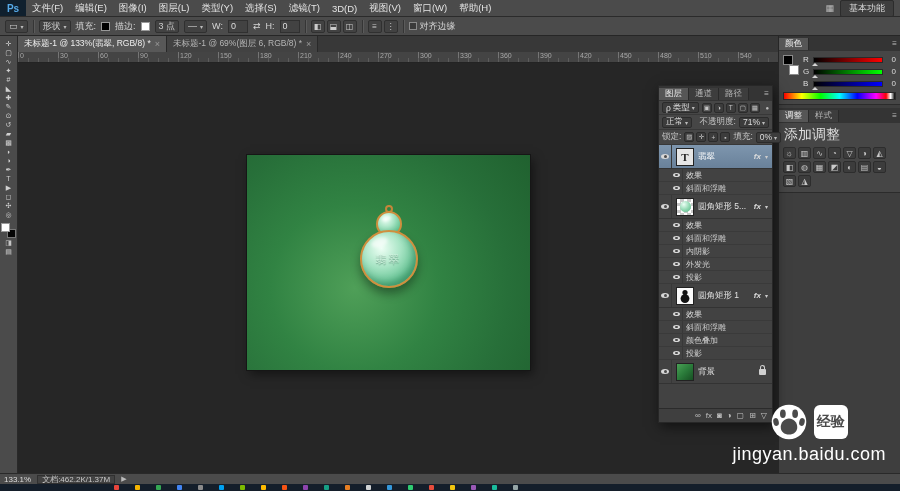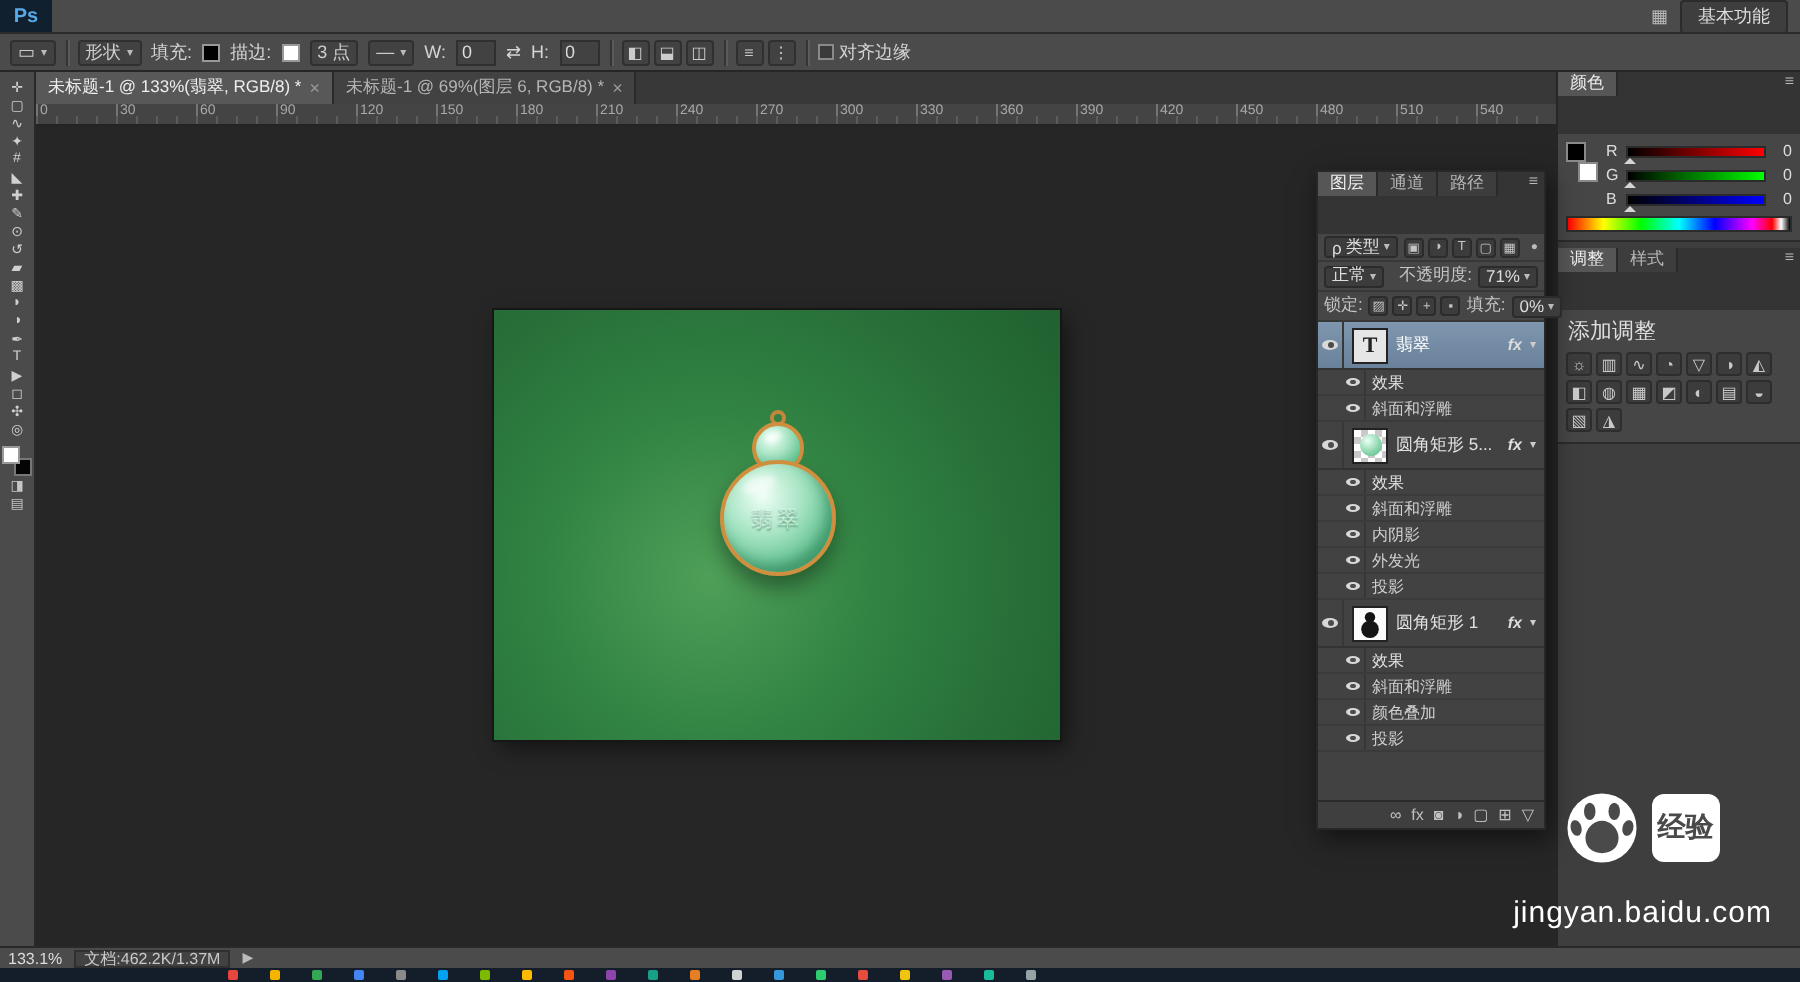--- a/index.html
+++ b/index.html
@@ -60,21 +60,21 @@
 background:radial-gradient(circle at 35% 28%,#eefff5 0%,#a7e4c4 40%,#63c392 75%,#4bae7d 100%)}
 .p-knob::before{content:"";position:absolute;left:4px;top:3px;width:9px;height:5px;background:rgba(255,255,255,.6);border-radius:50%;transform:rotate(-18deg);filter:blur(1px)}
 .p-body{width:58px;height:58px;border:2px solid #cf8f3e;border-radius:50%;margin:-7px auto 0;position:relative;
 background:radial-gradient(circle at 36% 30%,#eefff5 0%,#a7e4c4 38%,#5fc08f 72%,#46a876 100%);
 box-shadow:0 6px 10px rgba(0,10,5,.38),inset -3px -4px 6px rgba(20,90,55,.35)}
 .p-body::before{content:"";position:absolute;left:9px;top:6px;width:17px;height:9px;background:rgba(255,255,255,.6);border-radius:50%;transform:rotate(-18deg);filter:blur(1.5px)}
 .p-text{position:absolute;inset:0;display:flex;align-items:center;justify-content:center;font-size:11px;letter-spacing:2px;color:rgba(235,255,243,.55);text-shadow:0 1px 1px rgba(0,70,40,.45)}
 
 
 .layers-panel{position:absolute;left:658px;top:85px;width:115px;background:#464646;border:1px solid #272727;box-shadow:2px 4px 12px rgba(0,0,0,.55);z-index:10;font-size:8.5px}
-.lp-tabs{display:flex;height:31px;background:#343434;align-items:flex-start}
+.lp-tabs{display:flex;height:15px;background:#343434;align-items:center}
 .lp-tab{padding:0 6px;display:flex;align-items:center;color:#b5b5b5;background:#3d3d3d;border-right:1px solid #2a2a2a}
 .lp-tab.active{background:#565656;color:#eee}
 .lp-menu{margin-left:auto;color:#bbb;font-size:8px;padding:0 3px;display:flex;align-items:center}
 .lp-row{display:flex;align-items:center;gap:3px;height:15px;padding:0 3px;border-bottom:1px solid #383838}
 .lp-row.filter{height:14px}
 .lp-dd{display:flex;align-items:center;gap:2px;background:#3c3c3c;border:1px solid #2b2b2b;border-radius:2px;height:11px;padding:0 3px;color:#ddd;white-space:nowrap}
 .lp-label{color:#c5c5c5;white-space:nowrap}
 .lp-minis{display:flex;gap:2px}
 .lp-mini{width:10px;height:10px;background:#3c3c3c;border:1px solid #2b2b2b;border-radius:2px;color:#c5c5c5;font-size:6.5px;display:flex;align-items:center;justify-content:center}
 .lp-caret{font-size:6px;color:#bbb}
@@ -117,45 +117,58 @@
 .chrow{display:flex;align-items:center;gap:3px}
 .chlabel{width:7px;color:#ddd;font-size:8px}
 .chtrack{flex:1;height:6px;border:1px solid #2b2b2b;position:relative}
 .track-red{background:linear-gradient(90deg,#000,#f00)}
 .track-green{background:linear-gradient(90deg,#000,#0f0)}
 .track-blue{background:linear-gradient(90deg,#000,#00f)}
 .chtrack::before{content:"";position:absolute;left:-2px;bottom:-4px;border:3px solid transparent;border-bottom-color:#d5d5d5}
 .chval{width:10px;text-align:right;color:#ddd;font-size:8px}
 .spectrum{height:8px;margin:2px 4px 4px;border:1px solid #2b2b2b;
 background:linear-gradient(90deg,#f00 0%,#ff0 16%,#0f0 33%,#0ff 50%,#00f 66%,#f0f 83%,#f00 92%,#fff 96%,#000 100%)}
-.adj-title{font-size:11px;color:#ddd;padding:3px 5px 1px}
+.adj-title{font-size:14px;color:#ddd;padding:3px 5px 1px}
 .adj-grid{display:flex;flex-wrap:wrap;gap:2px;padding:2px 4px 5px}
 .adjicon{width:13px;height:12px;background:#3c3c3c;border:1px solid #2d2d2d;border-radius:2px;color:#c9c9c9;font-size:8px;display:flex;align-items:center;justify-content:center}
 
 
 .statusbar{position:absolute;left:0;right:0;bottom:7px;height:11px;background:#4b4b4b;border-top:1px solid #292929;display:flex;align-items:center;gap:6px;padding:0 4px;font-size:8px;z-index:20}
 .sb-zoom{color:#ddd}
 .sb-doc{background:#424242;border:1px solid #303030;padding:0 4px;color:#c9c9c9;height:9px;display:flex;align-items:center}
 .sb-arrow{color:#bbb;font-size:7px}
 .taskbar{position:absolute;left:0;right:0;bottom:0;height:7px;background:#141e2a;display:flex;align-items:center;gap:16px;padding-left:114px;z-index:31}
 .task-icon{width:5px;height:5px;flex:none;border-radius:1px}
 
 
 .watermark{position:absolute;right:14px;bottom:26px;z-index:40;color:#fff;text-align:center}
 .wm-row{display:flex;align-items:center;gap:7px;justify-content:center}
 .paw{width:36px;height:36px;flex:none}
 .brand{font-size:30px;font-weight:bold;line-height:1}
 .badge{width:34px;height:34px;background:#fff;border-radius:6px;color:#4a4a4a;font-size:14px;font-weight:bold;display:flex;align-items:center;justify-content:center;flex:none}
-.wm-url{font-size:15px;margin-top:16px;letter-spacing:.5px}
+.wm-url{font-size:18px;margin-top:4px;letter-spacing:.5px}
 </style>
 </head>
 <body>
 
 <div class="menubar">
   <div class="ps-logo">Ps</div>
+  <div class="menus">
+      <div class="menu-item">文件(F)</div>
+      <div class="menu-item">编辑(E)</div>
+      <div class="menu-item">图像(I)</div>
+      <div class="menu-item">图层(L)</div>
+      <div class="menu-item">类型(Y)</div>
+      <div class="menu-item">选择(S)</div>
+      <div class="menu-item">滤镜(T)</div>
+      <div class="menu-item">3D(D)</div>
+      <div class="menu-item">视图(V)</div>
+      <div class="menu-item">窗口(W)</div>
+      <div class="menu-item">帮助(H)</div>
+    </div>
   <div class="mb-right">
     <span class="mb-icon">▦</span>
     <div class="workspace-btn">基本功能</div>
   </div>
 </div>
 
 <div class="optionsbar">
   <div class="ob-box">
     <span>▭</span>
     <span class="ob-caret">▾</span>
@@ -414,20 +427,28 @@
           <div class="eye small"></div>
         </div>
         <span class="ename">颜色叠加</span>
       </div>
       <div class="erow">
         <div class="eyebox2">
           <div class="eye small"></div>
         </div>
         <span class="ename">投影</span>
       </div>
+      <div class="lrow">
+        <div class="eyebox">
+          <div class="eye"></div>
+        </div>
+        <div class="thumb bg"></div>
+        <span class="lname">背景</span>
+        <span class="lockic"></span>
+      </div>
     </div>
   <div class="layer-filler"></div>
   <div class="lp-bottom">
       <span class="pbicon">∞</span>
       <span class="pbicon">fx</span>
       <span class="pbicon">◙</span>
       <span class="pbicon">◑</span>
       <span class="pbicon">▢</span>
       <span class="pbicon">⊞</span>
       <span class="pbicon">▽</span>

